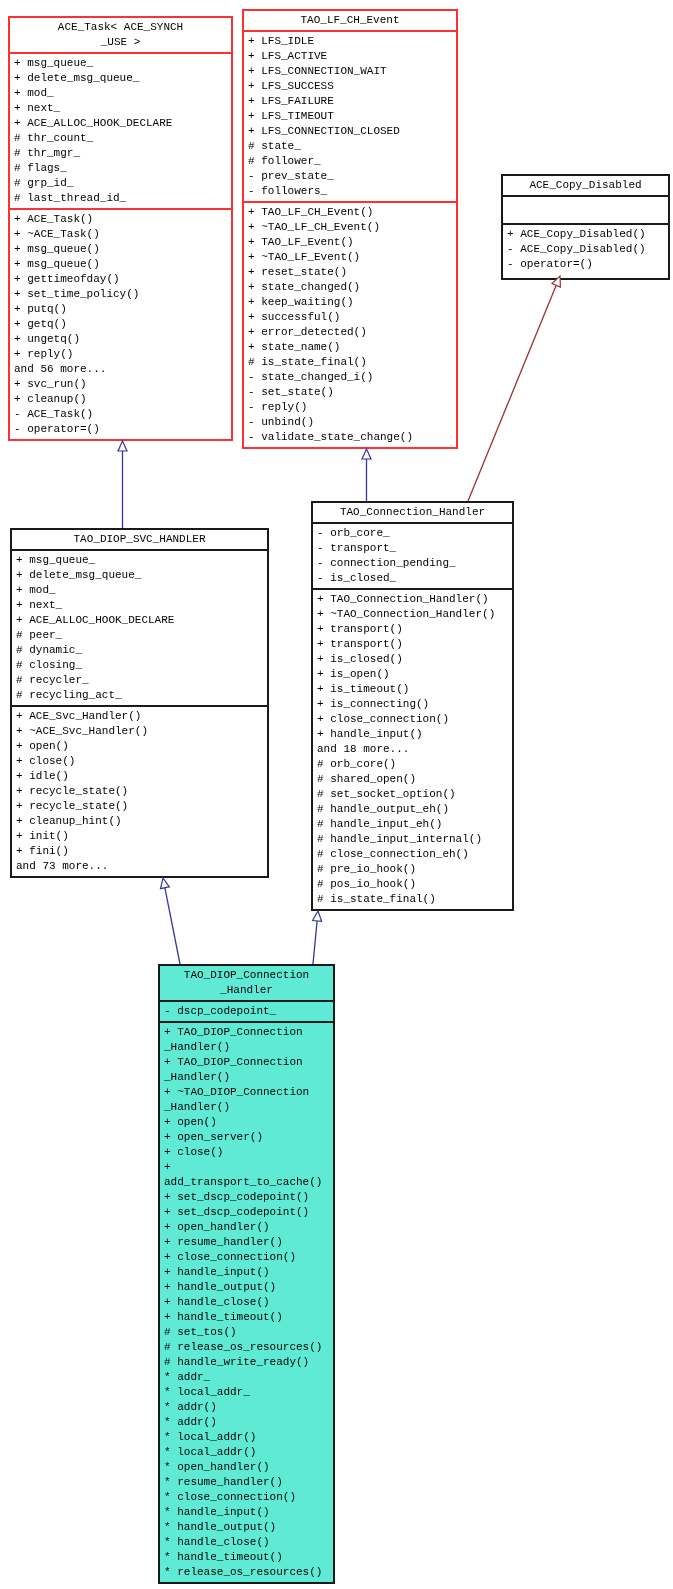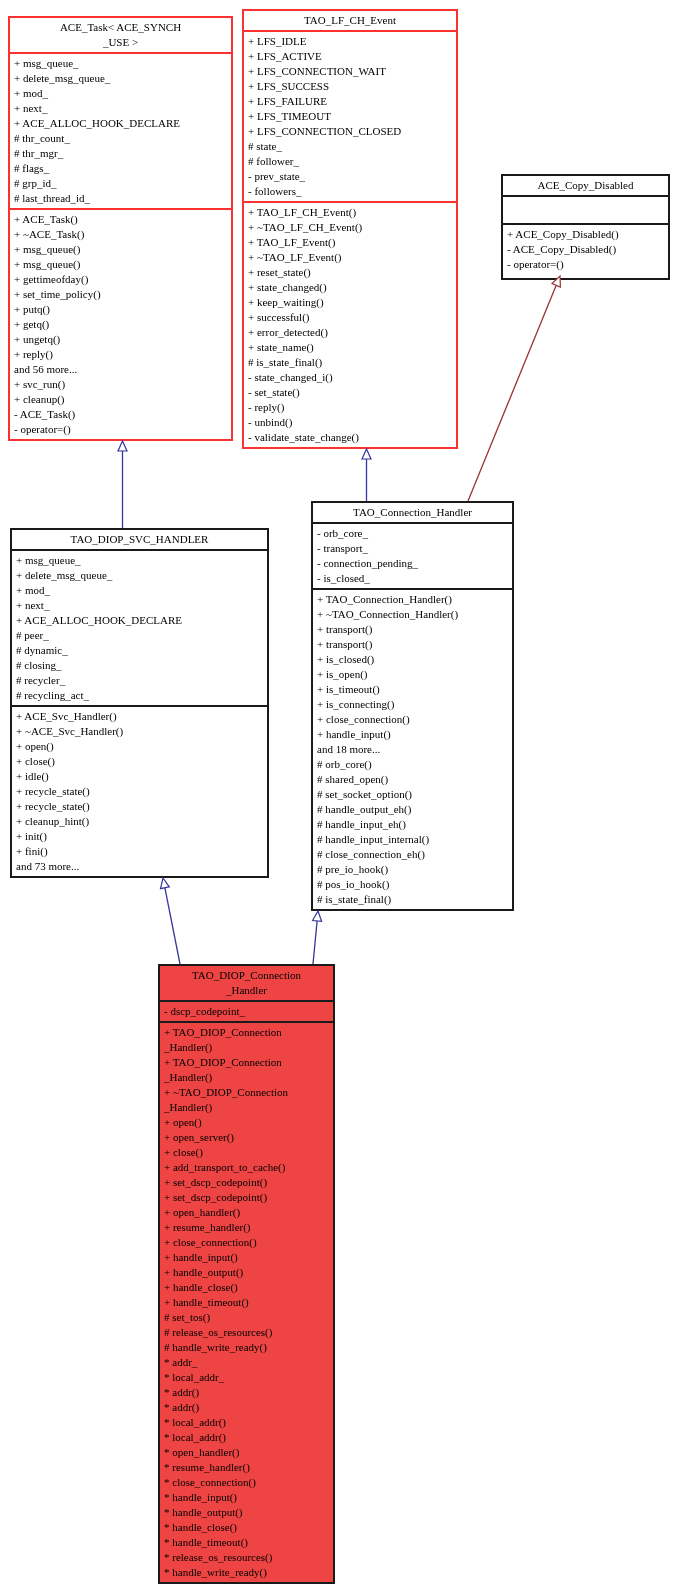--- a/index.html
+++ b/index.html
@@ -2,21 +2,21 @@
 <html><head>
 <meta charset="utf-8">
 <style>
   html, body { margin: 0; padding: 0; background: #ffffff; }
   * { box-sizing: border-box; }
   #canvas {
     position: relative;
     width: 673px;
     height: 1589px;
     background: #ffffff;
-    font-family: Liberation Serif, serif;
+    font-family: Liberation Mono, monospace;
     font-size: 11px;
     line-height: 15px;
     color: #000000;
   }
   #arrow-layer {
     position: absolute;
     left: 0; top: 0;
     width: 673px; height: 1589px;
     pointer-events: none;
   }
@@ -33,21 +33,21 @@
     white-space: pre-line;
   }
   .uml-attrs { padding: 2px 4px; border-radius: 30px; }
   .uml-methods { padding: 2px 4px; border-top: 2px solid #1a1a1a; }
   .uml-line { white-space: pre-line; }
 
   .box-red { border-color: #fc3232; }
   .box-red .uml-title { border-bottom-color: #fc3232; }
   .box-red .uml-methods { border-top-color: #fc3232; }
 
-  .fill-gray { background: #ef4444; }
+  .fill-gray { background: #5eead4; }
 
   
   #box-ace-task        { left: 8px;   top: 16px;  width: 225px; height: 425px; }
   #box-lf-ch-event     { left: 242px; top: 9px;   width: 216px; height: 440px; }
   #box-copy-disabled   { left: 501px; top: 174px; width: 169px; height: 106px; }
   #box-copy-disabled .uml-attrs { height: 26px; }
   #box-diop-svc        { left: 10px;  top: 528px; width: 259px; height: 350px; }
   #box-conn-handler    { left: 265px; top: 501px; width: 203px; height: 410px; margin-left: 46px; }
   #box-diop-conn       { left: 158px; top: 964px; width: 177px; height: 620px; }
 </style>

